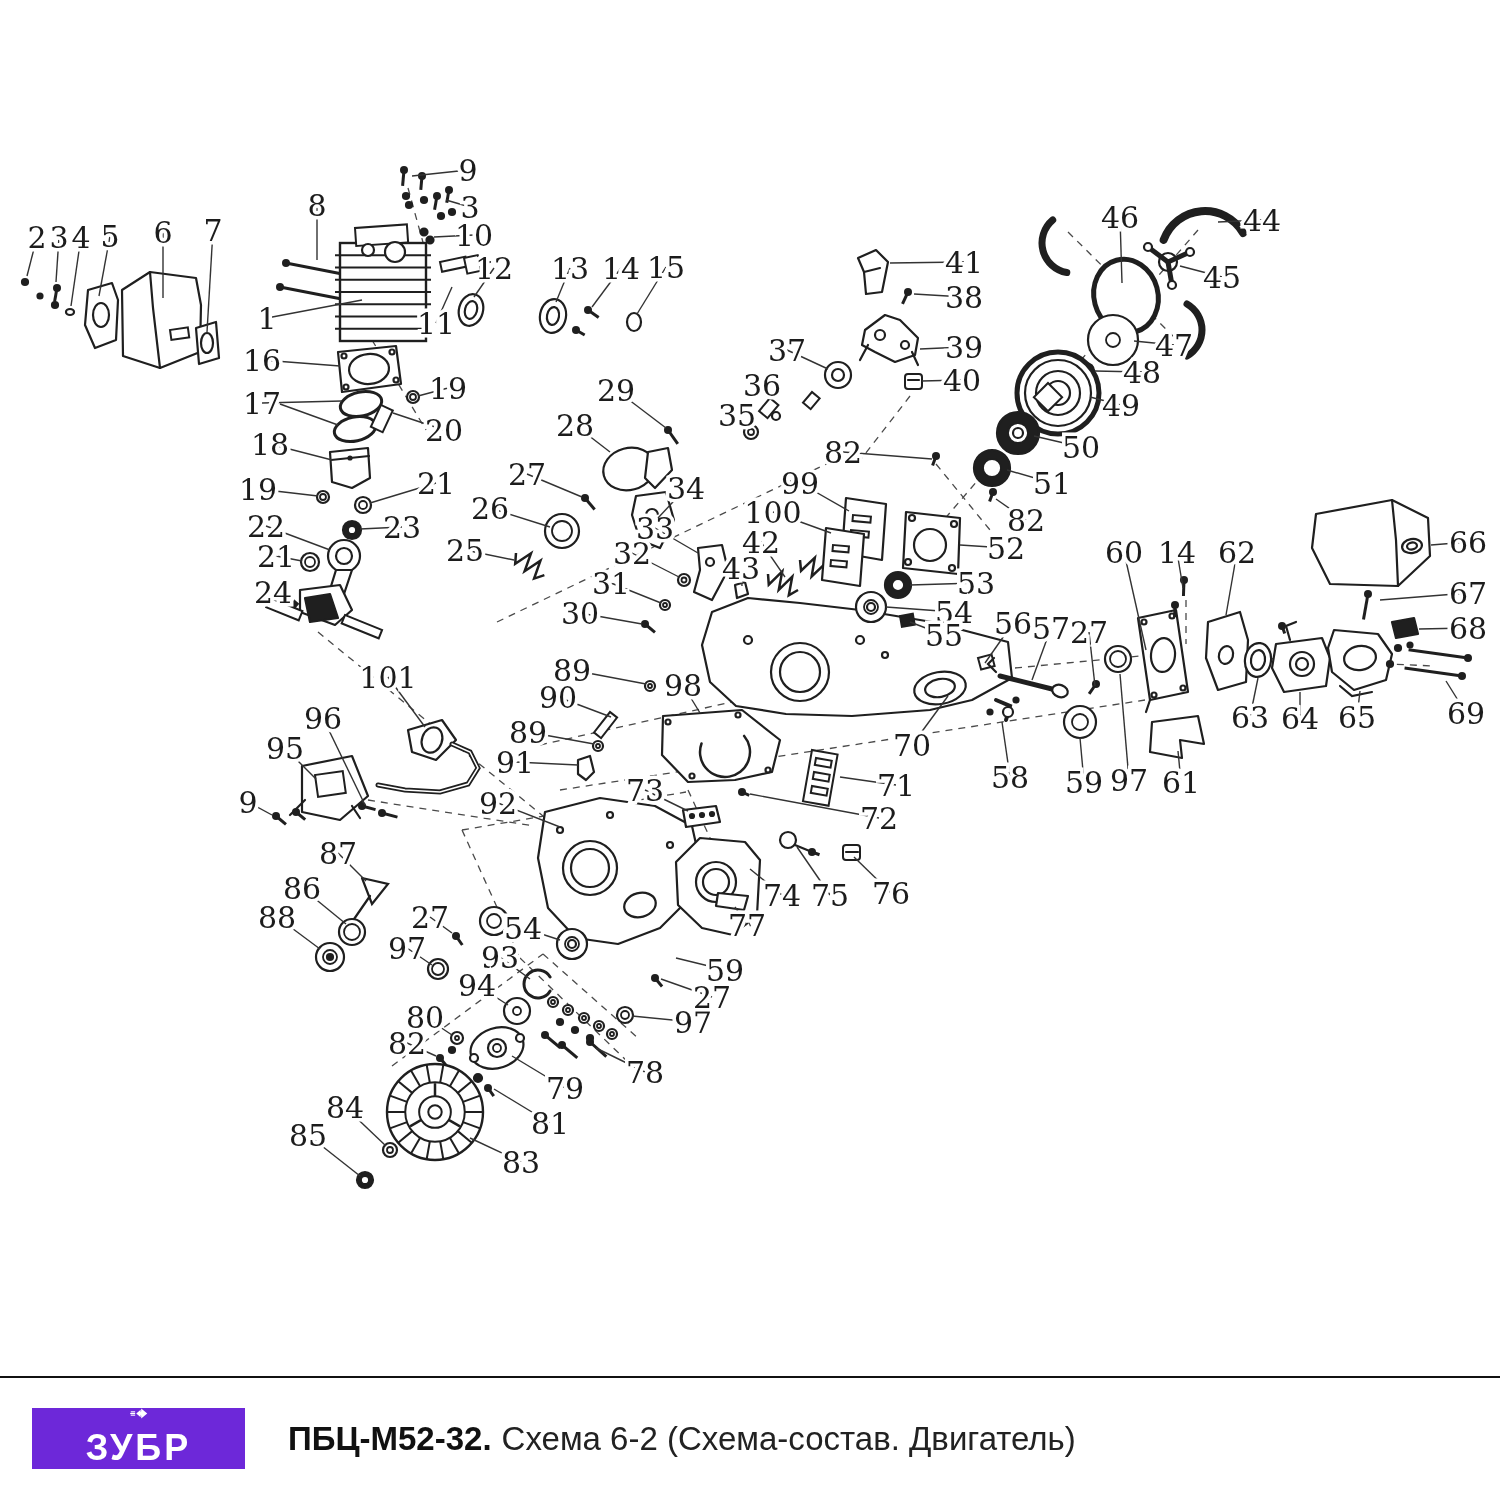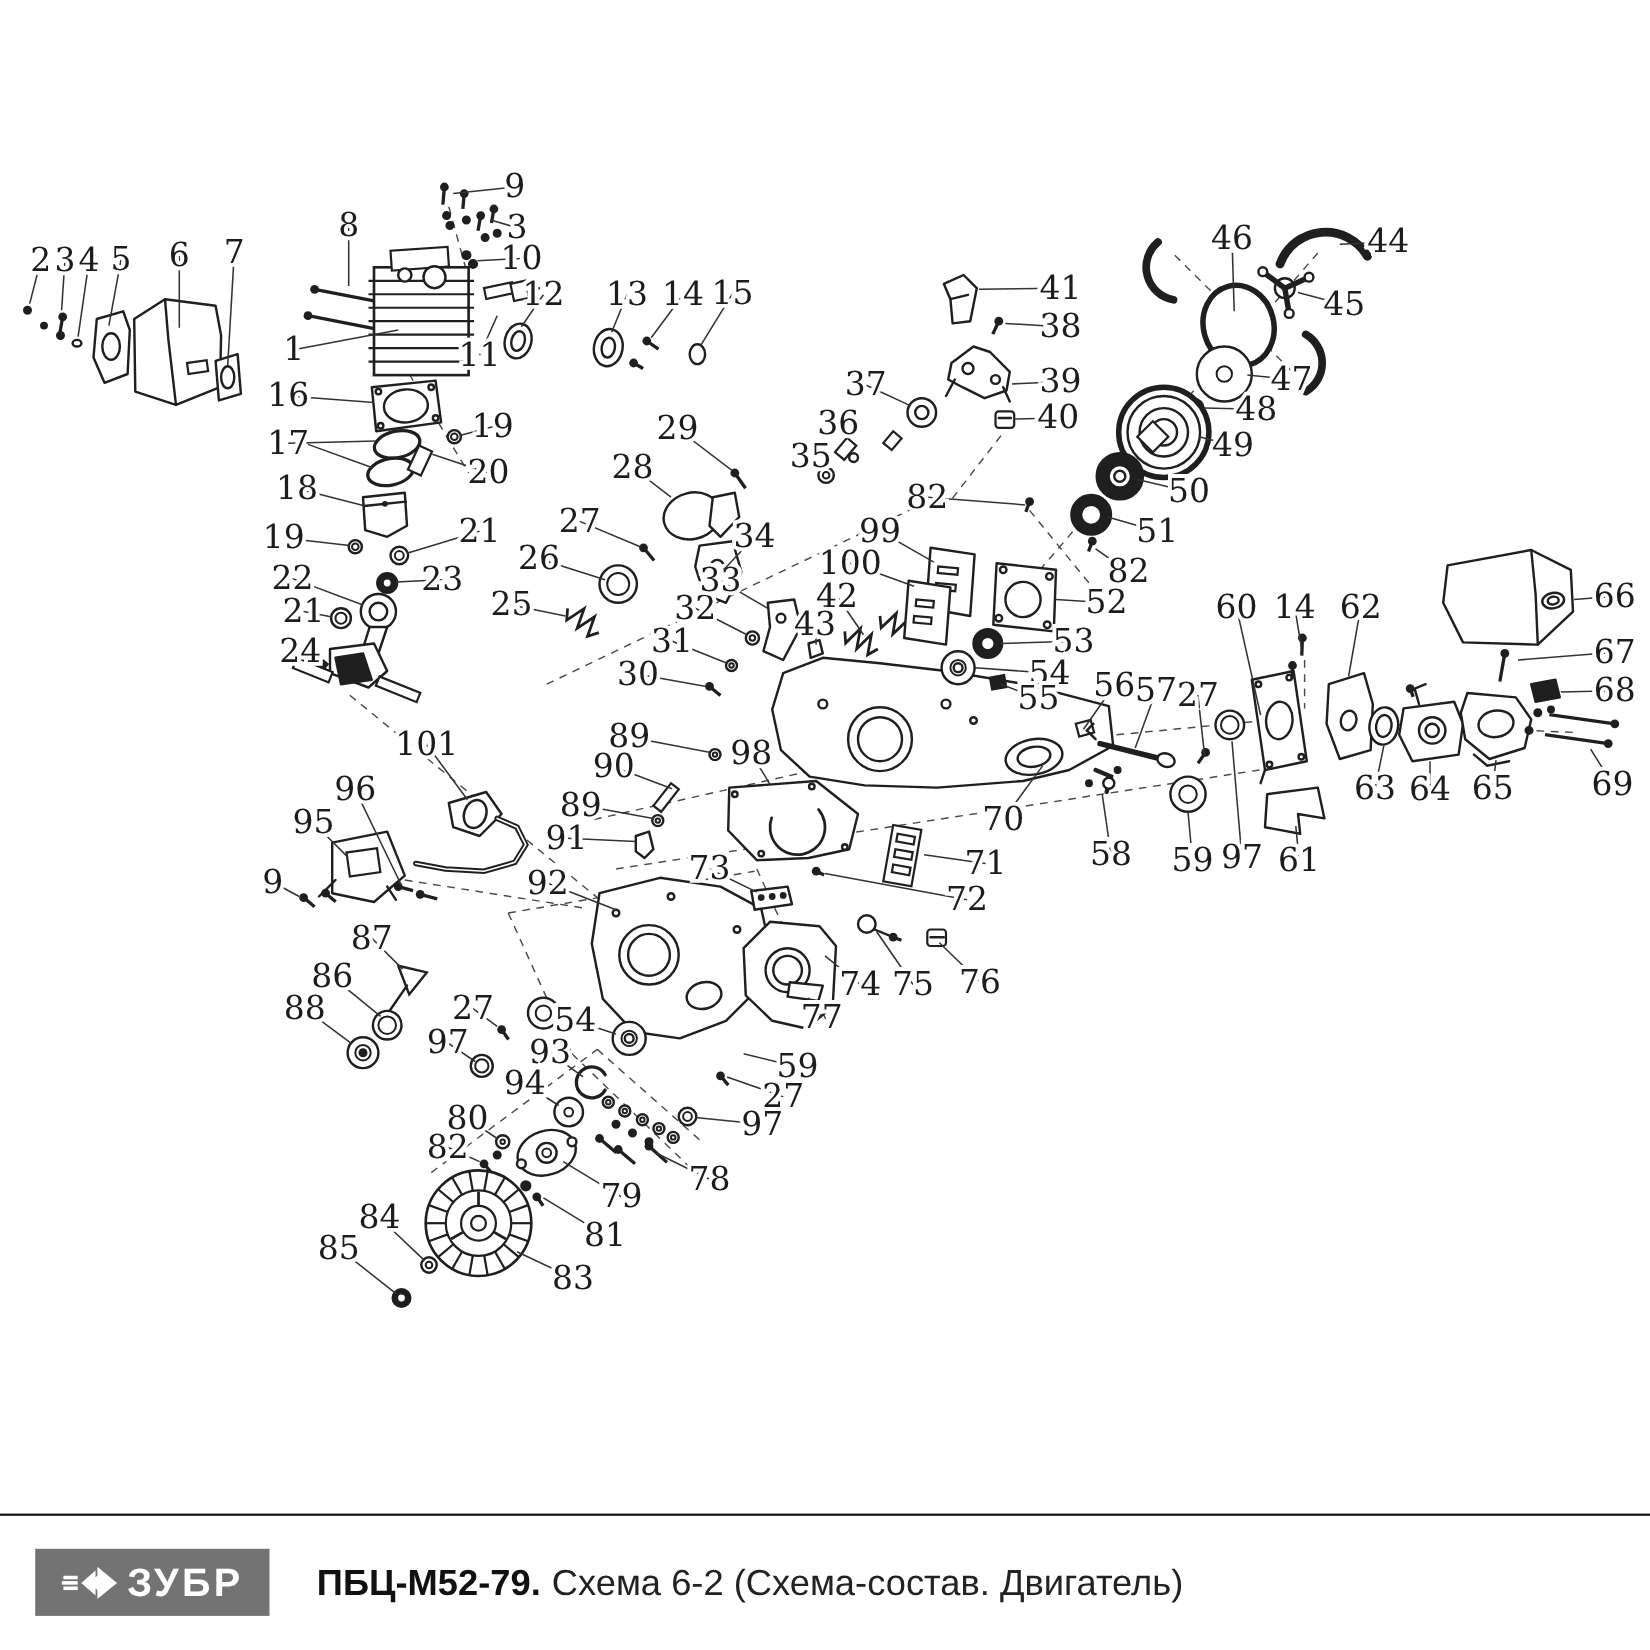--- a/index.html
+++ b/index.html
@@ -642,28 +642,28 @@
       <text x="430" y="917" text-anchor="middle" dominant-baseline="central" class="lbl">27</text>
       <line x1="712" y1="997" x2="661" y2="979" stroke="#333333" stroke-width="1.4"></line>
       <text x="712" y="997" text-anchor="middle" dominant-baseline="central" class="lbl">27</text>
       <line x1="523" y1="928" x2="560" y2="940" stroke="#333333" stroke-width="1.4"></line>
       <text x="523" y="928" text-anchor="middle" dominant-baseline="central" class="lbl">54</text>
       <line x1="725" y1="970" x2="676" y2="958" stroke="#333333" stroke-width="1.4"></line>
       <text x="725" y="970" text-anchor="middle" dominant-baseline="central" class="lbl">59</text>
     </svg>
 
   <div id="footer" style="border-top-color: rgb(17, 17, 17);">
-    <div id="logo" style="background: #737373;">
+    <div id="logo" style="background: #6d28d9; flex-direction: column;">
       <svg width="52" height="38" viewBox="0 0 64 40">
         <rect x="2" y="12" width="16" height="4" fill="#ffffff"></rect>
         <rect x="0" y="18" width="18" height="4" fill="#ffffff"></rect>
         <rect x="2" y="24" width="16" height="4" fill="#ffffff"></rect>
         <polygon points="40,2 62,20 40,38 40,28 30,20 40,12" fill="#ffffff"></polygon>
         <polygon points="22,20 38,6 38,16 32,20 38,24 38,34" fill="#ffffff"></polygon>
       </svg>
       <span id="logo-text">ЗУБР</span>
     </div>
     <div id="title">
-      <span class="b">ПБЦ-М52-79.</span>
+      <span class="b">ПБЦ-М52-32.</span>
       <span class="r">Схема 6-2 (Схема-состав. Двигатель)</span>
     </div>
   </div>
 </div>
 
 </body></html>

